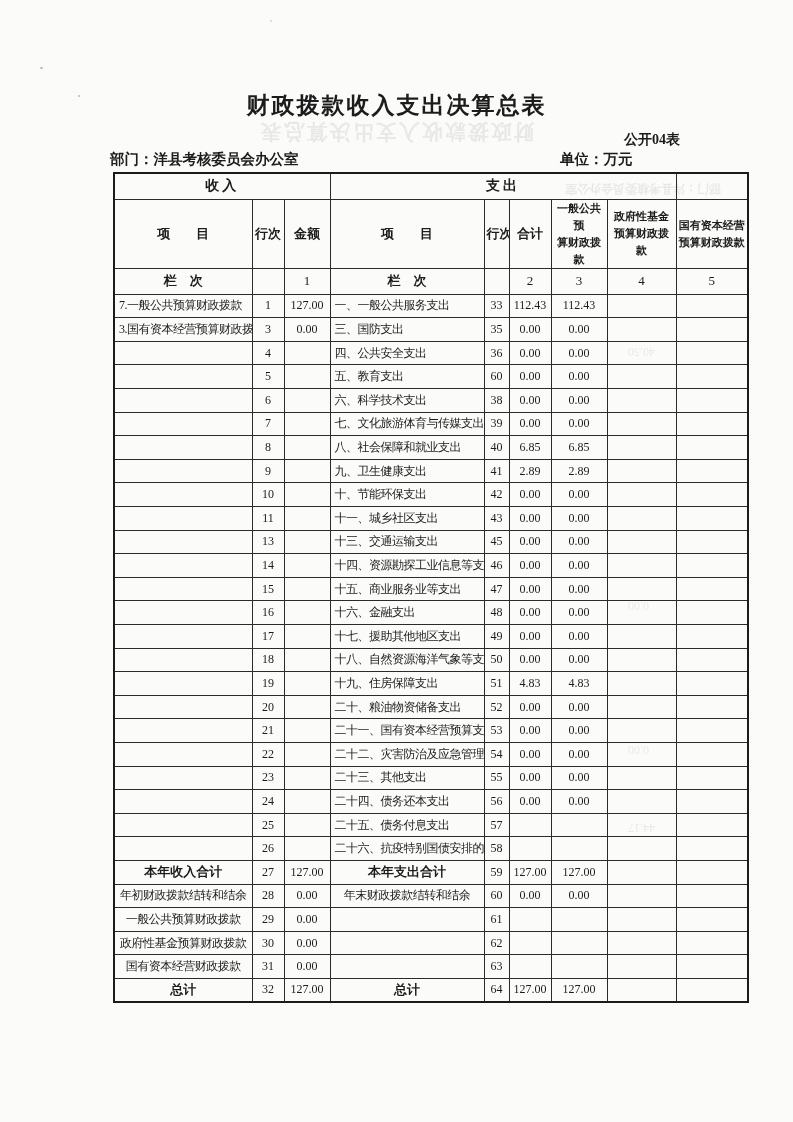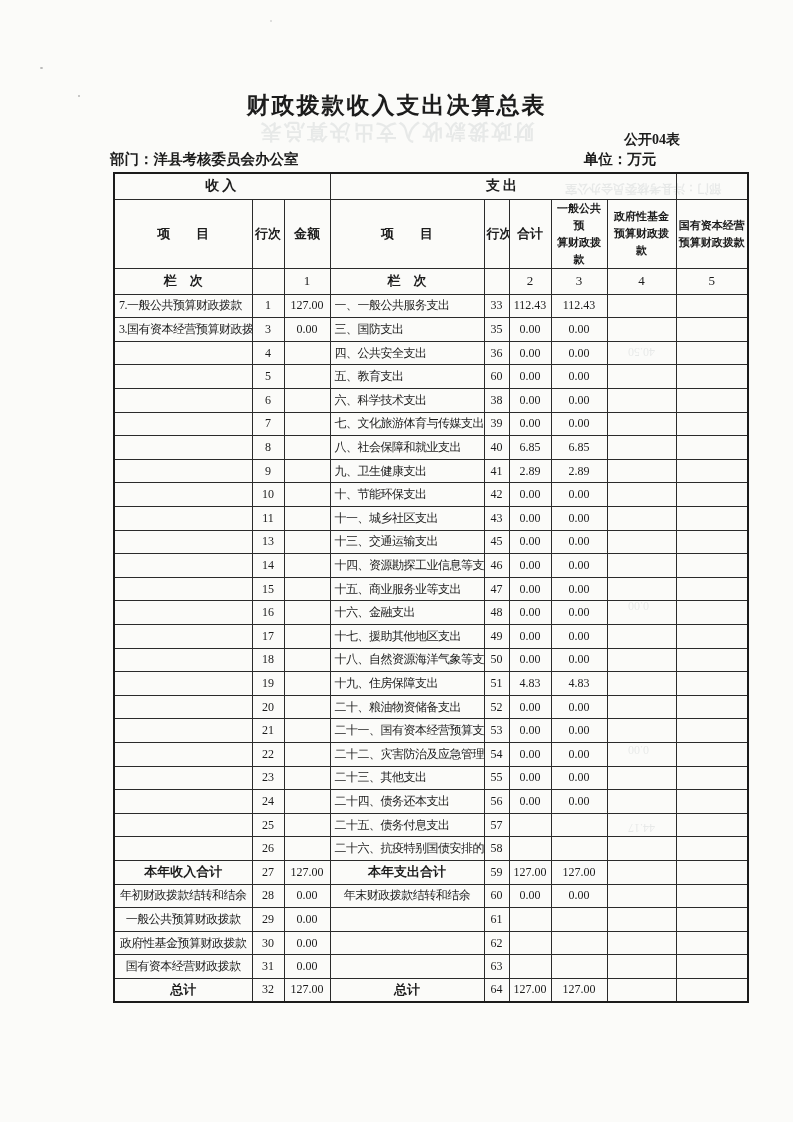--- a/index.html
+++ b/index.html
@@ -19,21 +19,21 @@
   .table-code {
     position:absolute; top:131px; left:560px; width:120px;
     text-align:right; font-size:14px; font-weight:bold;
   }
   .dept-line {
     position:absolute; top:150px; left:110px;
     font-size:14.5px; font-weight:bold;
   }
   .unit-line {
     position:absolute; top:150px; left:560px; width:120px;
-    text-align:center; font-size:14.5px; font-weight:bold;
+    text-align:left; font-size:14.5px; font-weight:bold;
   }
   
   .bleed {
     position:absolute; color:#30404a; opacity:0.09;
     transform:scale(-1,-1); pointer-events:none; white-space:nowrap;
   }
   .bleed-title { top:118px; left:0; width:793px; text-align:center;
                  font-size:21px; font-weight:bold; letter-spacing:2px; }
   .bleed-dept  { top:180px; left:565px; font-size:12px; font-weight:bold; }
   .bleed-n1 { top:344px;  left:628px; font-size:12px; }

